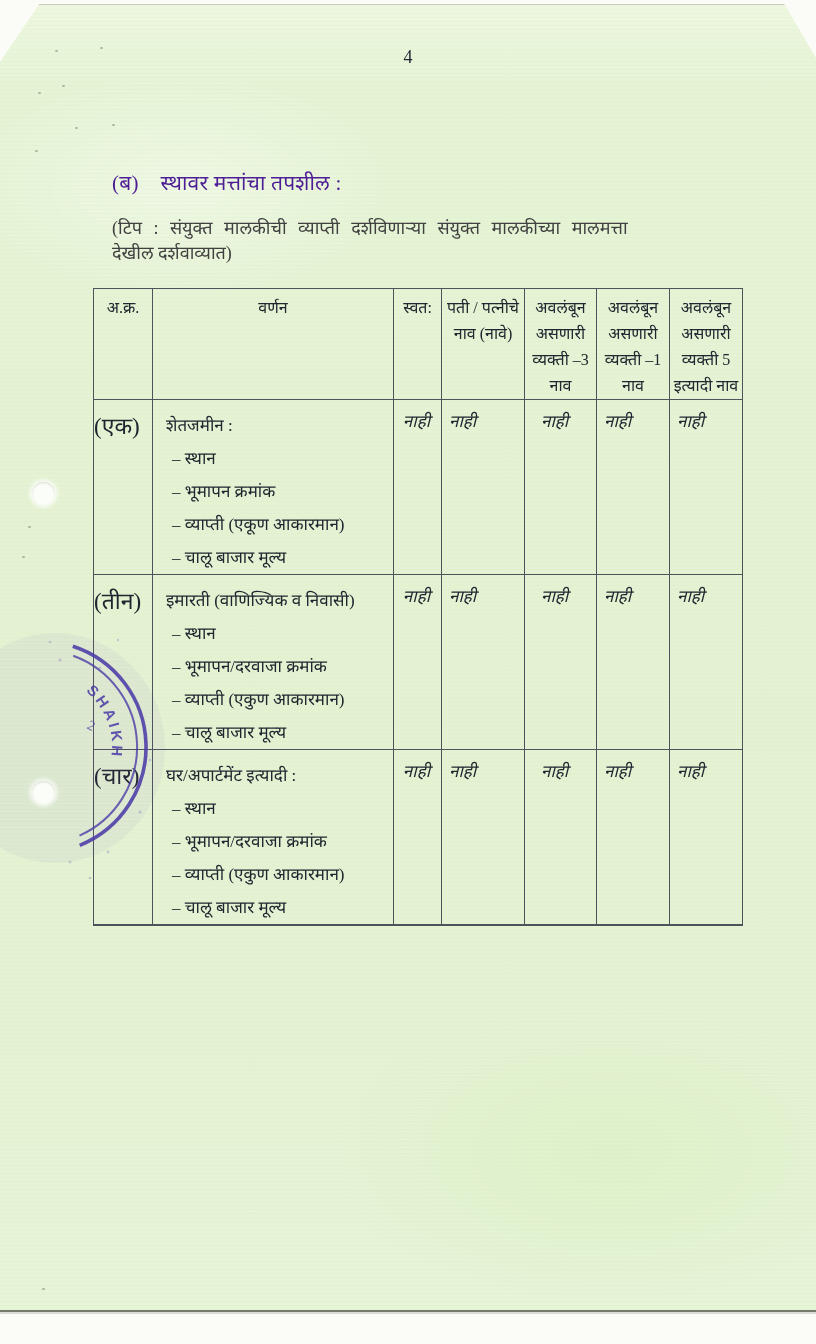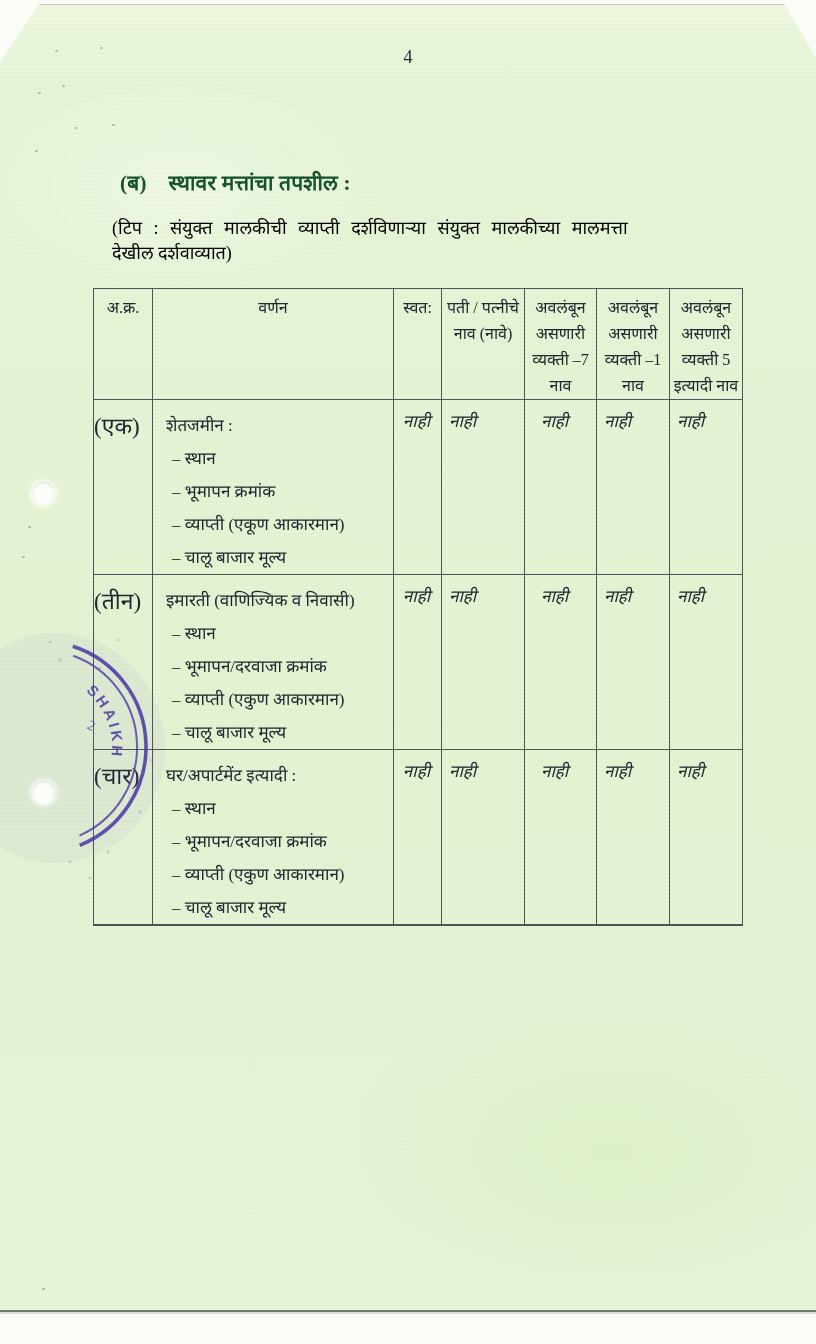--- a/index.html
+++ b/index.html
@@ -18,25 +18,25 @@
   .paper::after { content:""; position:absolute; inset:0;
     background:repeating-linear-gradient(180deg, rgba(170,200,140,.06) 0 1px, rgba(255,255,255,0) 1px 4px); }
   .corner-tl { position:absolute; left:0; top:0; width:42px; height:62px; background:#fbfcf8;
     clip-path:polygon(0 0, 100% 0, 0 100%); }
   .corner-tr { position:absolute; right:0; top:0; width:34px; height:58px; background:#fbfcf8;
     clip-path:polygon(0 0, 100% 0, 100% 100%); }
 
   .pageno { position:absolute; left:396px; top:47px; width:24px; text-align:center;
     font-size:18px; color:#1f2734; }
 
-  .heading { position:absolute; left:120px; top:168px; font-size:21px; font-weight:700;
-    color:#14532d; white-space:nowrap; letter-spacing:.2px; }
+  .heading { position:absolute; left:112px; top:168px; font-size:21px; font-weight:400;
+    color:#4c1d95; white-space:nowrap; letter-spacing:.2px; }
   .heading .lbl { margin-right:22px; }
 
-  .note { position:absolute; left:112px; font-size:18px; color:#000000; white-space:nowrap; }
+  .note { position:absolute; left:112px; font-size:18px; color:#404040; white-space:nowrap; }
   .note1 { top:215px; word-spacing:7px; }
   .note2 { top:240px; }
 
   
   table.asset { position:absolute; left:93px; top:288px; width:649px;
     border-collapse:collapse; table-layout:fixed; color:#20262f;
     border:1.5px solid #4d535a; border-bottom-width:2.5px; }
   table.asset col.c0{width:59px} table.asset col.c1{width:241px}
   table.asset col.c2{width:48px} table.asset col.c3{width:83px}
   table.asset col.c4{width:72px} table.asset col.c5{width:73px}
@@ -108,21 +108,21 @@
         <col class="c4">
         <col class="c5">
         <col class="c6">
     </colgroup>
     <tbody>
     <tr class="hrow">
       <th class="hc">अ.क्र.</th>
       <th class="hc">वर्णन</th>
       <th class="hc">स्वत:</th>
       <th class="hc">पती / पत्नीचे नाव (नावे)</th>
-      <th class="hc">अवलंबून असणारी व्यक्ती –7 नाव</th>
+      <th class="hc">अवलंबून असणारी व्यक्ती –3 नाव</th>
       <th class="hc">अवलंबून असणारी व्यक्ती –1 नाव</th>
       <th class="hc">अवलंबून असणारी व्यक्ती 5 इत्यादी नाव</th>
     </tr>
 
     <tr class="r-t">
       <td class="sr">(एक)</td>
       <td class="desc">
         <div class="dline">शेतजमीन :</div>
         <div class="dline item">– स्थान</div>
         <div class="dline item">– भूमापन क्रमांक</div>

